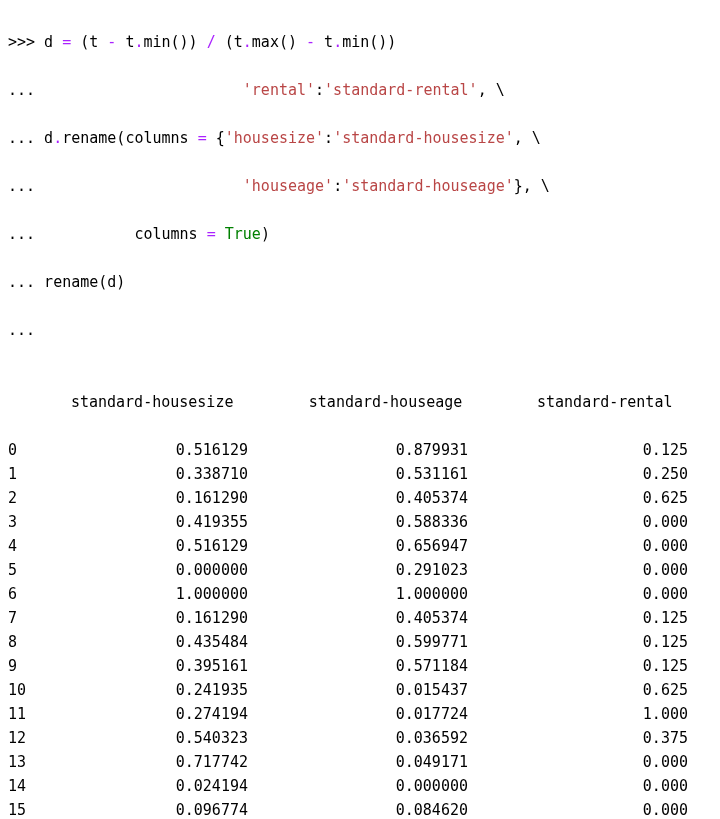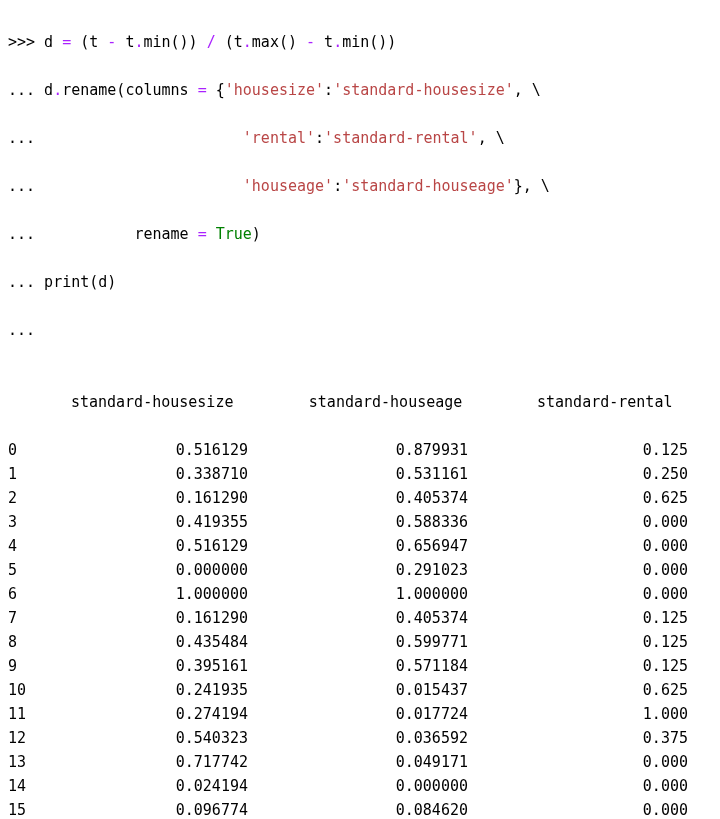--- a/index.html
+++ b/index.html
@@ -35,25 +35,25 @@
   .hdr-a { width: 220px; }
   .hdr-b { width: 180px; }
   .hdr-c { width: 210px; }
   .cell { }
 </style>
 </head>
 <body>
 
 <div class="container">
 <div><span class="prompt">&gt;&gt;&gt;</span><span class="code-text"> d </span><span class="op">=</span><span class="code-text"> (t </span><span class="op">-</span><span class="code-text"> t</span><span class="op">.</span><span class="code-text">min()) </span><span class="op">/</span><span class="code-text"> (t</span><span class="op">.</span><span class="code-text">max() </span><span class="op">-</span><span class="code-text"> t</span><span class="op">.</span><span class="code-text">min())</span></div>
+<div><span class="prompt">...</span><span class="code-text">                       </span><span class="string">'rental'</span><span class="code-text">:</span><span class="string">'standard-rental'</span><span class="code-text">, \</span></div>
 <div><span class="prompt">...</span><span class="code-text"> d</span><span class="op">.</span><span class="code-text">rename(columns </span><span class="op">=</span><span class="code-text"> {</span><span class="string">'housesize'</span><span class="code-text">:</span><span class="string">'standard-housesize'</span><span class="code-text">, \</span></div>
-<div><span class="prompt">...</span><span class="code-text">                       </span><span class="string">'rental'</span><span class="code-text">:</span><span class="string">'standard-rental'</span><span class="code-text">, \</span></div>
 <div><span class="prompt">...</span><span class="code-text">                       </span><span class="string">'houseage'</span><span class="code-text">:</span><span class="string">'standard-houseage'</span><span class="code-text">}, \</span></div>
-<div><span class="prompt">...</span><span class="code-text">           rename </span><span class="op">=</span><span class="code-text"> </span><span class="keyword">True</span><span class="code-text">)</span></div>
-<div><span class="prompt">...</span><span class="code-text"> print(d)</span></div>
+<div><span class="prompt">...</span><span class="code-text">           columns </span><span class="op">=</span><span class="code-text"> </span><span class="keyword">True</span><span class="code-text">)</span></div>
+<div><span class="prompt">...</span><span class="code-text"> rename(d)</span></div>
 <div><span class="prompt">...</span></div>
 <div class="output">
 <div class="hdr-row"><span class="hdr-idx"> </span><span class="hdr-cell hdr-a">standard-housesize</span><span class="hdr-cell hdr-c">standard-houseage</span><span class="hdr-cell hdr-b">standard-rental</span></div>
 <div class="table-area">
   <div class="col col-idx" id="col-idx"><div class="cell">0</div><div class="cell">1</div><div class="cell">2</div><div class="cell">3</div><div class="cell">4</div><div class="cell">5</div><div class="cell">6</div><div class="cell">7</div><div class="cell">8</div><div class="cell">9</div><div class="cell">10</div><div class="cell">11</div><div class="cell">12</div><div class="cell">13</div><div class="cell">14</div><div class="cell">15</div></div>
   <div class="col col-data" id="col-a"><div class="cell">0.516129</div><div class="cell">0.338710</div><div class="cell">0.161290</div><div class="cell">0.419355</div><div class="cell">0.516129</div><div class="cell">0.000000</div><div class="cell">1.000000</div><div class="cell">0.161290</div><div class="cell">0.435484</div><div class="cell">0.395161</div><div class="cell">0.241935</div><div class="cell">0.274194</div><div class="cell">0.540323</div><div class="cell">0.717742</div><div class="cell">0.024194</div><div class="cell">0.096774</div></div>
   <div class="col col-gap"></div>
   <div class="col col-data" id="col-b"><div class="cell">0.879931</div><div class="cell">0.531161</div><div class="cell">0.405374</div><div class="cell">0.588336</div><div class="cell">0.656947</div><div class="cell">0.291023</div><div class="cell">1.000000</div><div class="cell">0.405374</div><div class="cell">0.599771</div><div class="cell">0.571184</div><div class="cell">0.015437</div><div class="cell">0.017724</div><div class="cell">0.036592</div><div class="cell">0.049171</div><div class="cell">0.000000</div><div class="cell">0.084620</div></div>
   <div class="col col-gap"></div>
   <div class="col col-data" id="col-c"><div class="cell">0.125</div><div class="cell">0.250</div><div class="cell">0.625</div><div class="cell">0.000</div><div class="cell">0.000</div><div class="cell">0.000</div><div class="cell">0.000</div><div class="cell">0.125</div><div class="cell">0.125</div><div class="cell">0.125</div><div class="cell">0.625</div><div class="cell">1.000</div><div class="cell">0.375</div><div class="cell">0.000</div><div class="cell">0.000</div><div class="cell">0.000</div></div>

